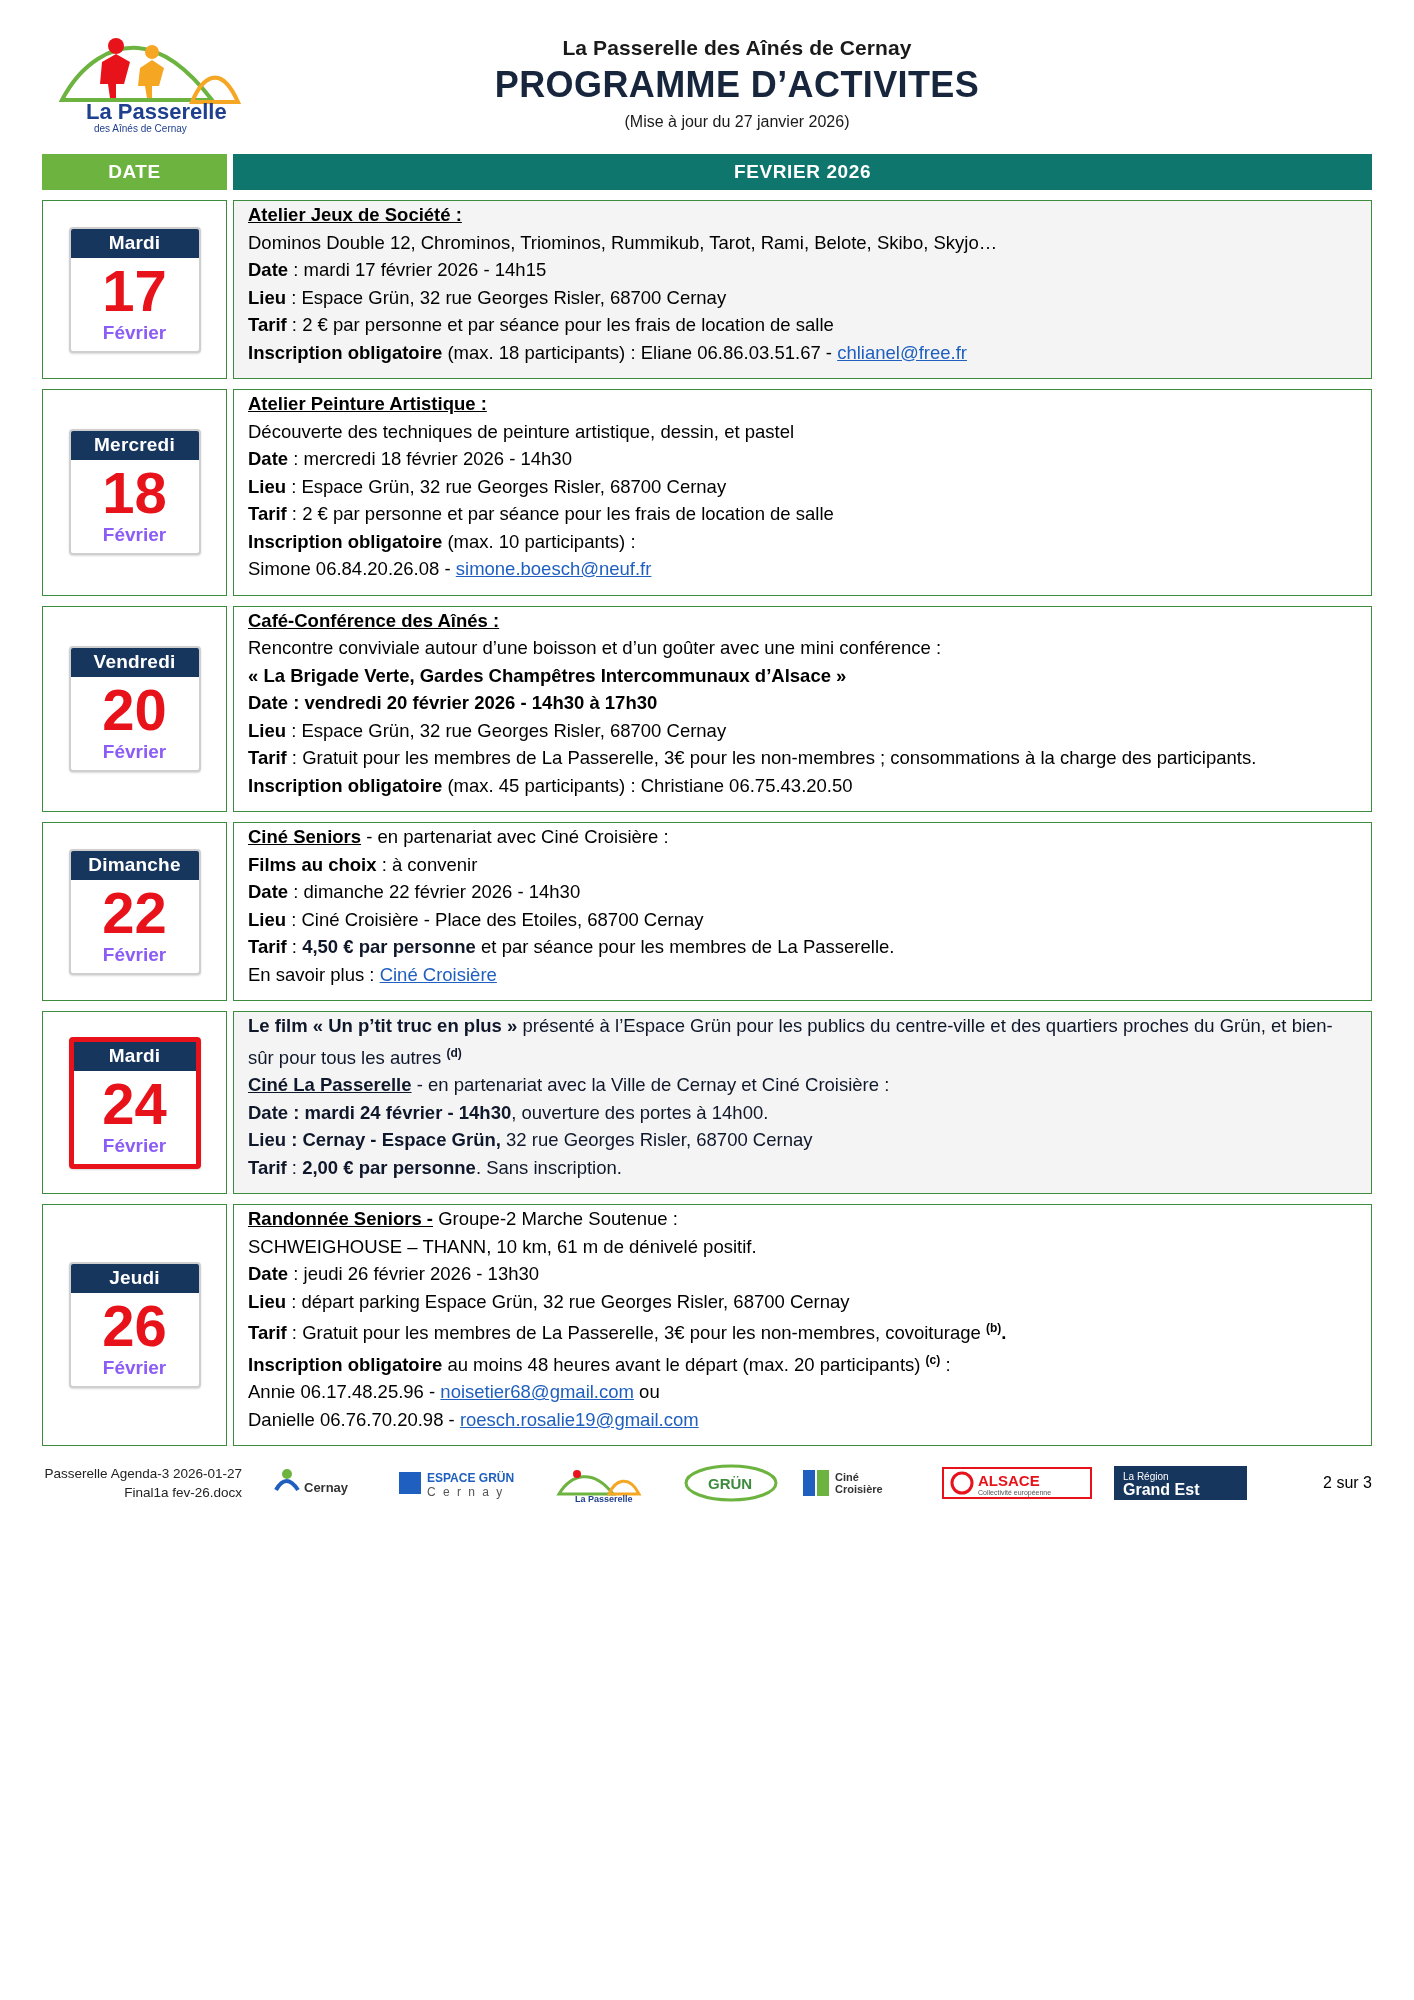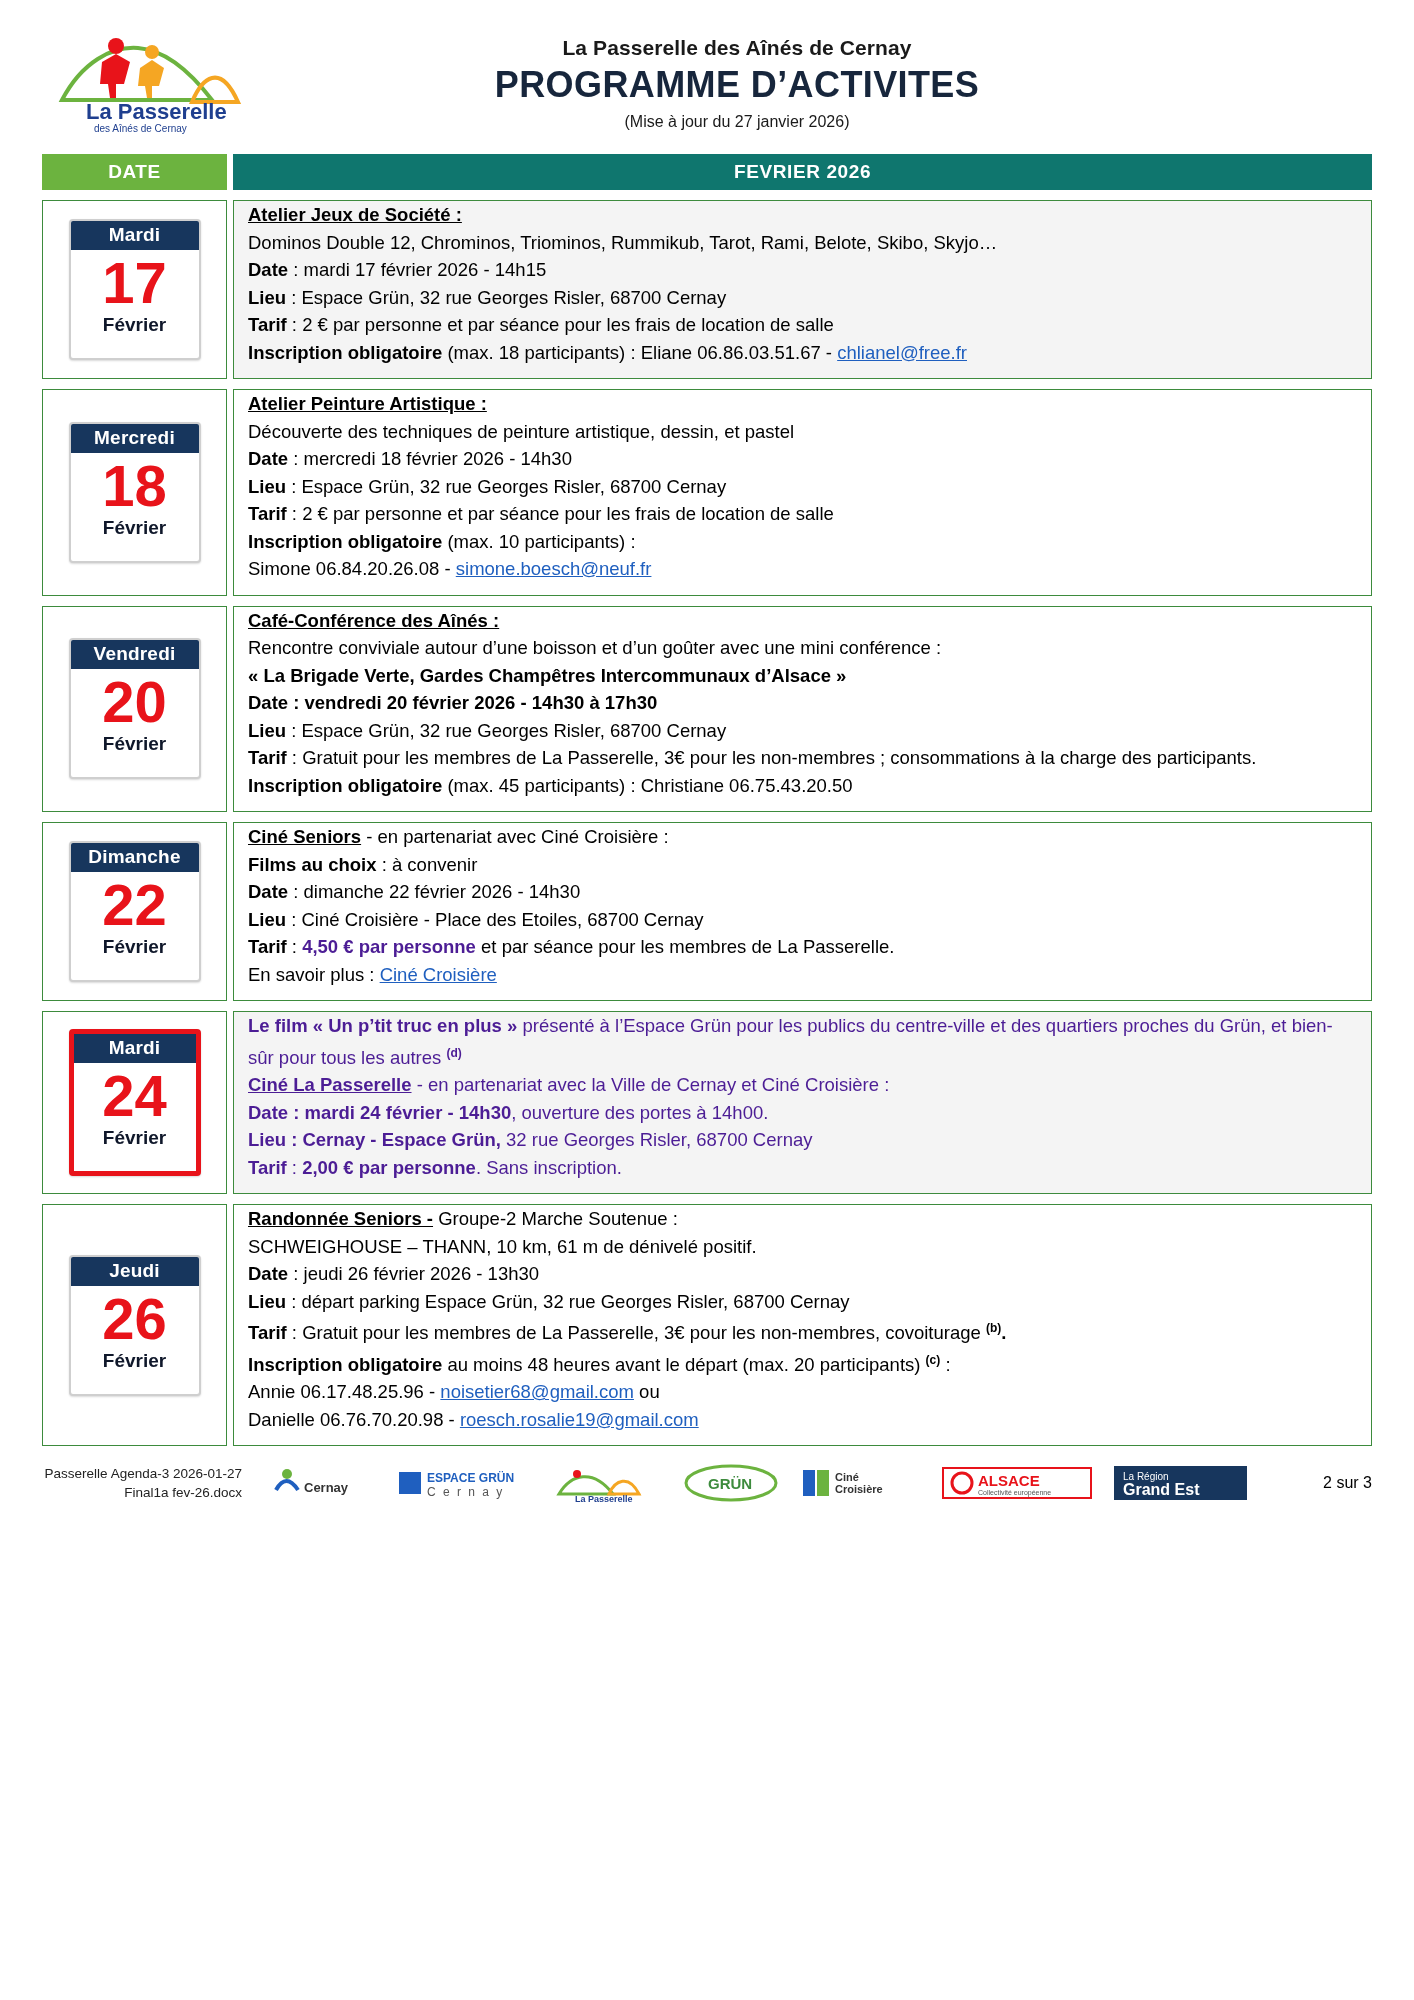--- a/index.html
+++ b/index.html
@@ -126,40 +126,40 @@
     letter-spacing: .2px;
   }
   .daynum {
     color: #e8131a;
     font-weight: bold;
     font-size: 58px;
     line-height: 62px;
     padding-top: 2px;
   }
   .month {
-    color: #0f172a;
+    color: #8b5cf6;
     font-weight: bold;
     font-size: 19px;
-    padding-bottom: 22px;
+    padding-bottom: 7px;
   }
 
   .content-cell {
     flex: 1;
     border: 1px solid #3d8b3d;
     background: #f4f4f4;
     padding: 0 14px 12px 14px;
     font-size: 18.5px;
     line-height: 27.5px;
     color: #000;
   }
   .content-cell.white { background: #ffffff; }
 
   .b { font-weight: bold; }
   .u { text-decoration: underline; }
-  .red { color: #4c1d95; }
+  .red { color: #0f172a; }
   .link {
     color: #1f5fbf;
     text-decoration: underline;
     cursor: pointer;
   }
   .sup { font-size: 12px; vertical-align: super; font-weight: bold; }
 
   
   .footer {
     margin-top: 16px;

